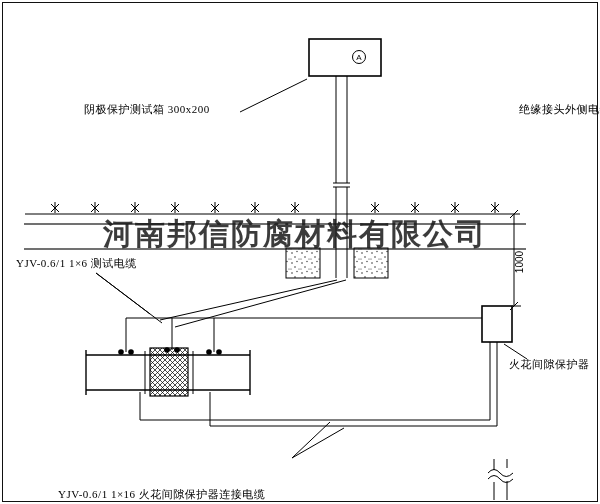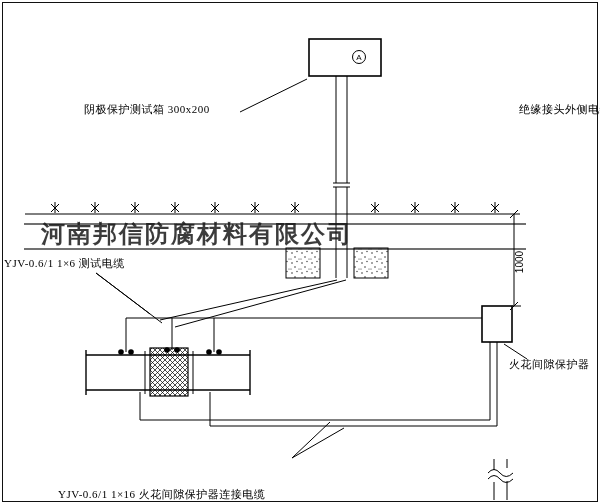--- a/index.html
+++ b/index.html
@@ -12,26 +12,26 @@
     position:absolute;left:2px;top:2px;right:2px;bottom:2px;
     border:1.5px solid #111;pointer-events:none;z-index:6;
   }
   svg.linework{position:absolute;left:0;top:0;z-index:1;}
   .lbl{
     position:absolute;z-index:4;color:#000;white-space:nowrap;
     font-size:11px;line-height:13px;letter-spacing:0.5px;text-align:right;
   }
   .lbl-test-box{left:84px;top:103px;}
   .lbl-ins-cable{left:519px;top:103px;}
-  .lbl-test-cable{left:4px;top:257px;}
+  .lbl-test-cable{left:16px;top:257px;}
   .lbl-spark{left:509px;top:358px;}
   .lbl-bottom{left:58px;top:456px;margin-top:32px;}
   .watermark{
-    position:absolute;left:41px;top:213px;width:480px;z-index:5;
-    font-size:24px;font-weight:bold;line-height:42px;
+    position:absolute;left:55px;top:213px;width:480px;z-index:5;
+    text-align:center;font-size:30px;font-weight:bold;line-height:42px;
     color:#1a1a1a;opacity:0.85;letter-spacing:2px;white-space:nowrap;
   }
   .svgtext{font-family:"Liberation Sans","DejaVu Sans",sans-serif;fill:#000;}
 </style>
 </head>
 <body>
 
 <div class="frame"></div>
 
 <svg class="linework" width="600" height="504" viewBox="0 0 600 504" stroke="#000" fill="none" stroke-width="1">

